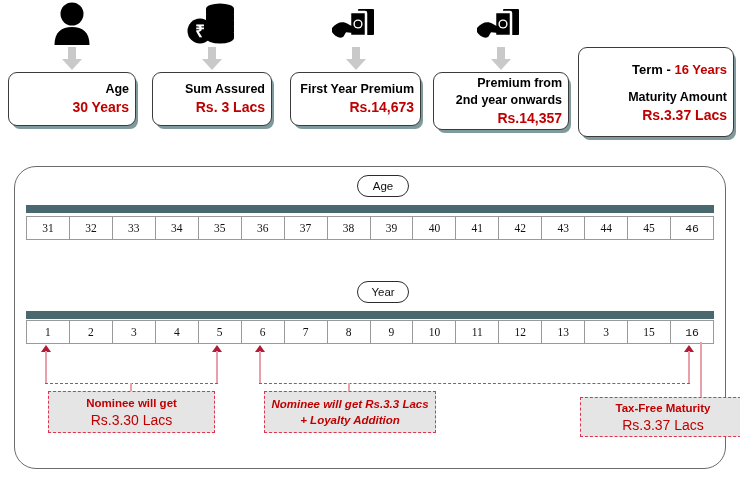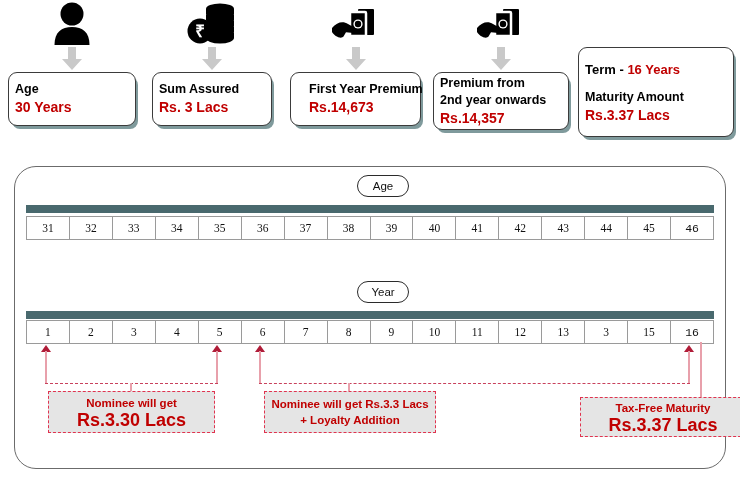--- a/index.html
+++ b/index.html
@@ -44,21 +44,21 @@
 
   .card {
     position: relative;
     background: #ffffff;
     border: 1px solid #3b3b3b;
     border-radius: 9px;
     box-shadow: 3px 4px 0 -1px #7f9a9c;
     box-sizing: border-box;
     display: flex;
     flex-direction: column;
-    align-items: flex-start;
+    align-items: flex-end;
     justify-content: center;
     text-align: center;
     padding: 4px 6px;
   }
   .card .lbl {
     color: #000000;
     font-weight: bold;
     font-size: 12.5px;
     line-height: 17px;
     white-space: nowrap;
@@ -172,31 +172,32 @@
   }
   .callout .c1 {
     color: #c00000;
     font-weight: bold;
     font-size: 11.5px;
     line-height: 16px;
     white-space: nowrap;
   }
   .callout .c2 {
     color: #c00000;
-    font-weight: bold;
-    font-size: 18px;
+    font-weight: normal;
+    font-size: 14px;
     line-height: 19px;
     white-space: nowrap;
   }
   .callout .c1b {
     color: #c00000;
     font-weight: bold;
     font-size: 11.5px;
     line-height: 16px;
     white-space: nowrap;
+    font-style: italic;
   }
 </style>
 </head>
 <body>
 
 <div class="stage">
 
   <div class="col" style="left:8px; width:128px;">
     <div class="icon-wrap">
       <svg width="42" height="44" viewBox="0 0 42 44">

